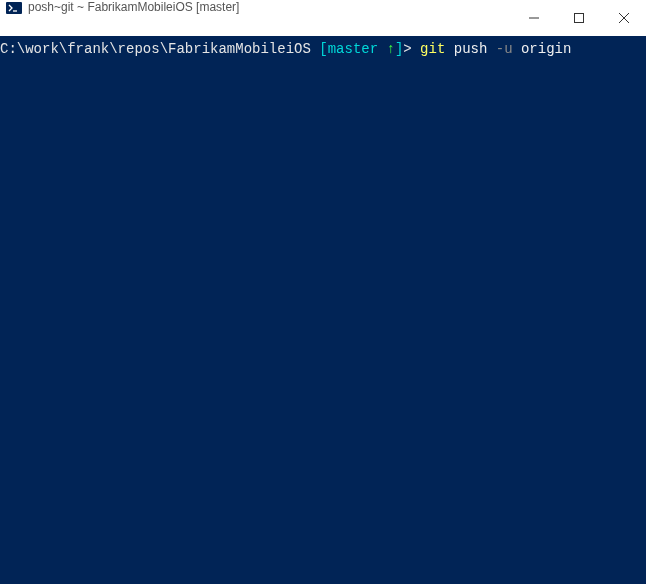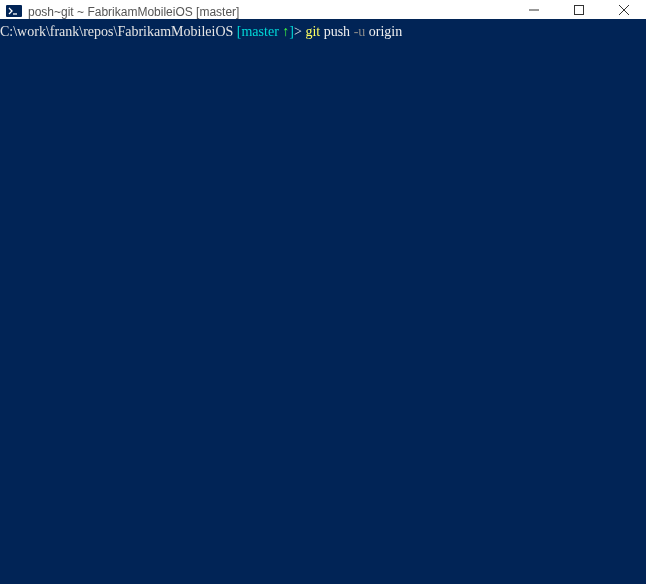--- a/index.html
+++ b/index.html
@@ -15,24 +15,24 @@
       overflow: hidden;
     }
     .window {
       width: 646px;
       height: 584px;
       background: #012456;
       display: flex;
       flex-direction: column;
     }
     .title-bar {
-      height: 19px;
+      height: 36px;
       background: #ffffff;
       display: flex;
-      align-items: flex-end;
+      align-items: flex-start;
       padding-left: 6px;
       color: #666;
       font-size: 12px;
     }
     .title-icon {
       width: 16px;
       height: 16px;
       margin-right: 6px;
       display: inline-flex;
       align-items: center;
@@ -59,21 +59,20 @@
       background: #012456;
       padding: 4px 0 0 0;
       font-family: Consolas, 'Courier New', monospace;
       font-size: 14px;
       line-height: 18px;
       color: #e0e0e0;
       overflow: hidden;
     }
     .prompt-line {
       white-space: pre;
-      font-family: Liberation Serif, serif;
     }
     .path-text {
       color: #e5e5e5;
     }
     .branch-text {
       color: #00d8d8;
     }
     .arrow-text {
       color: #40ff40;
     }

